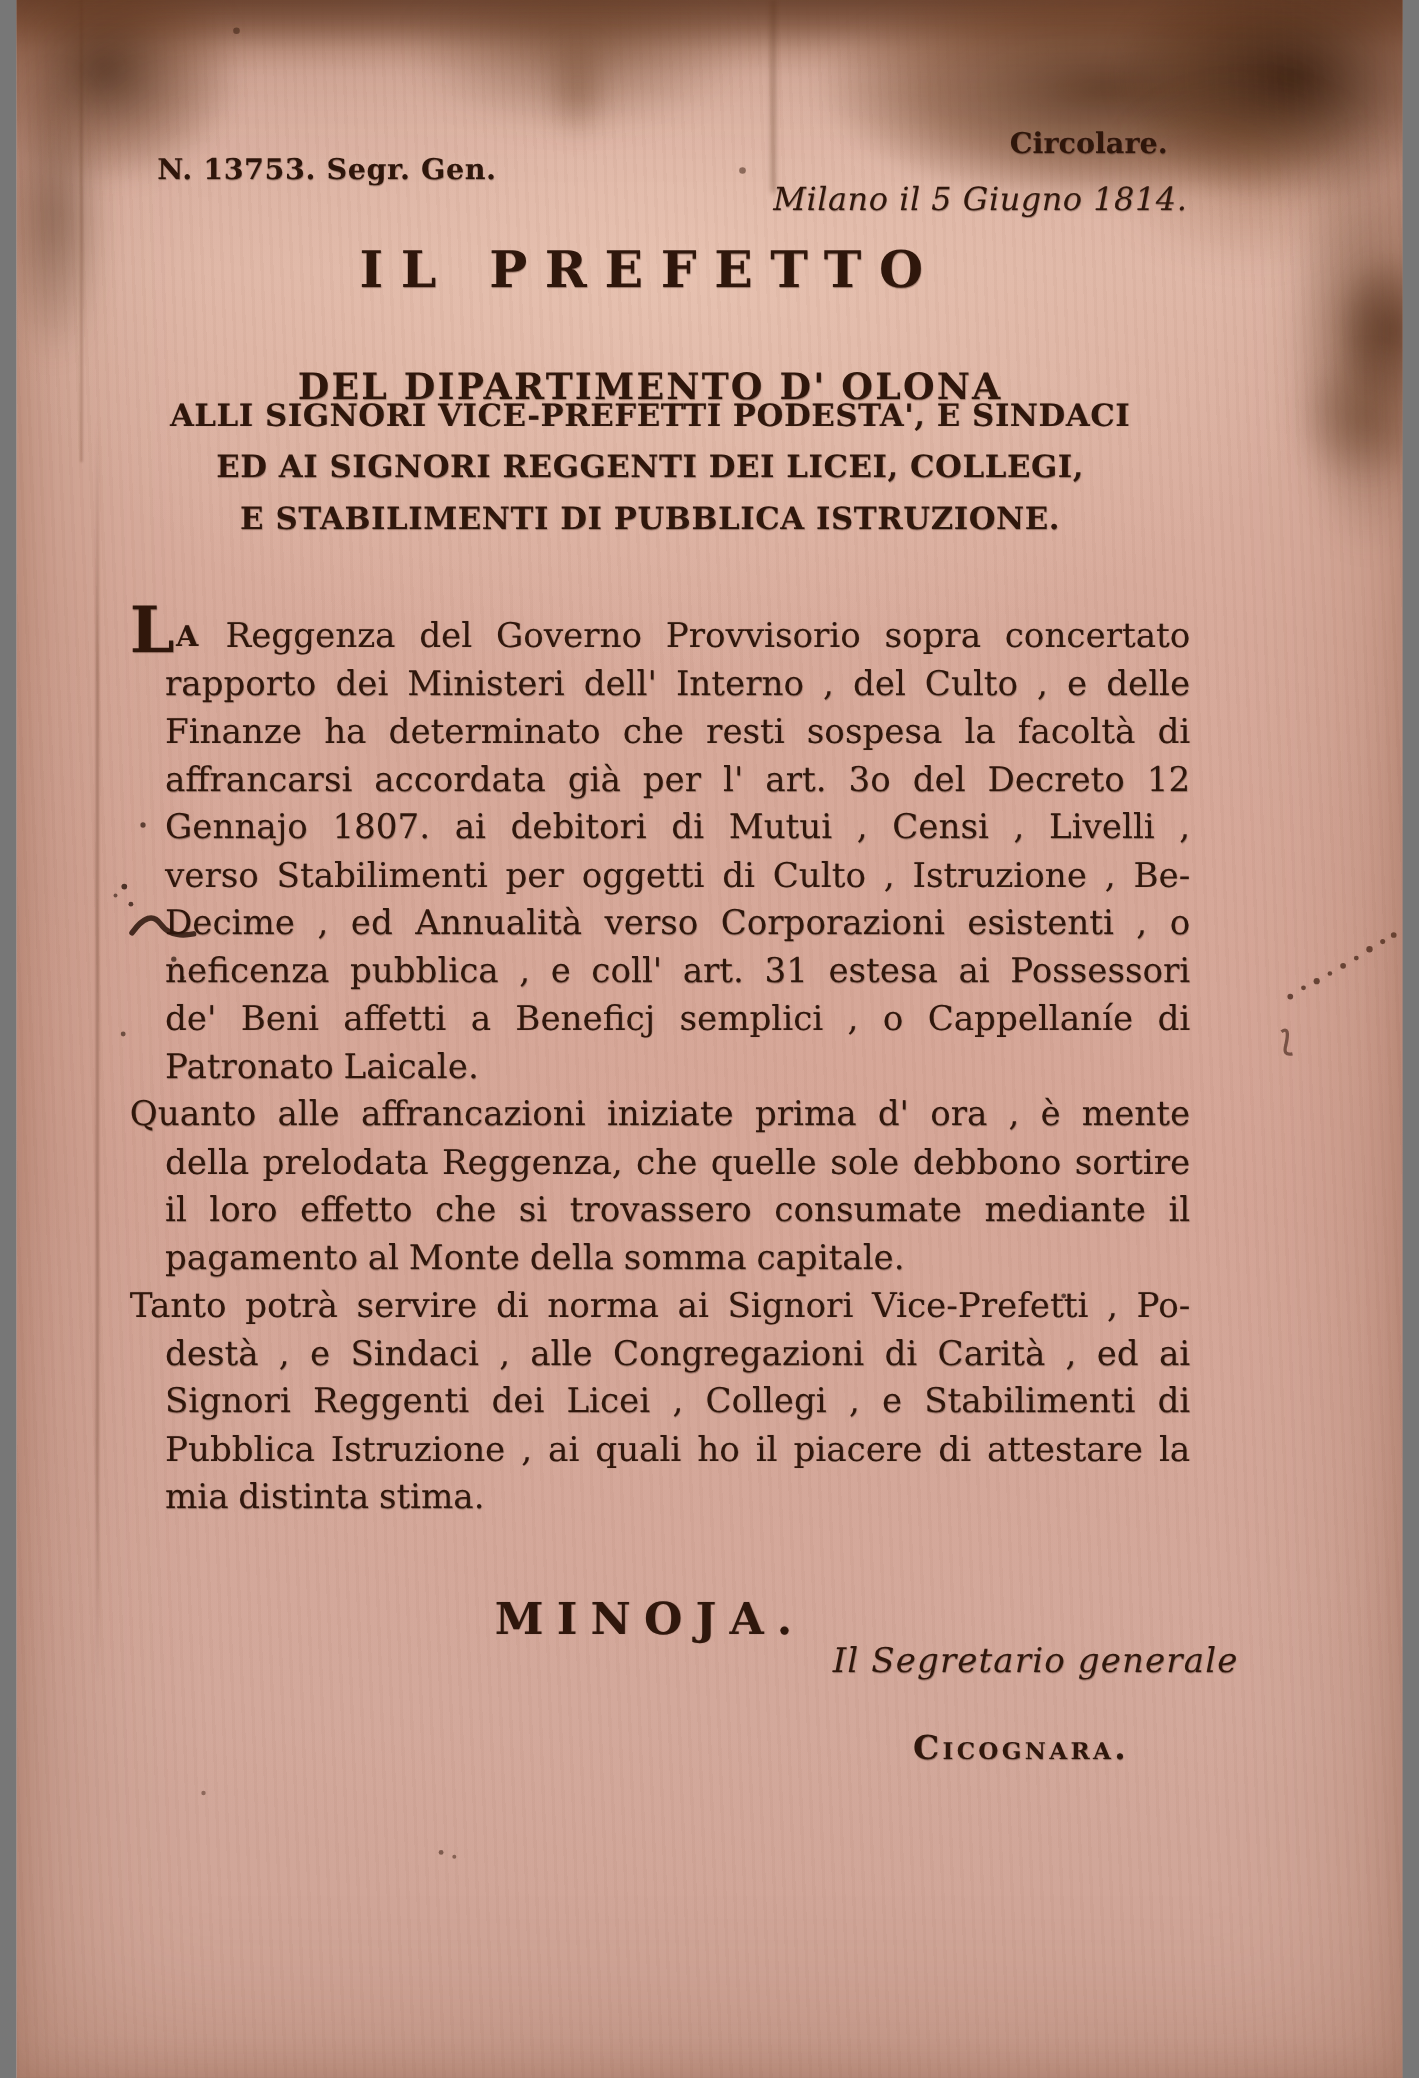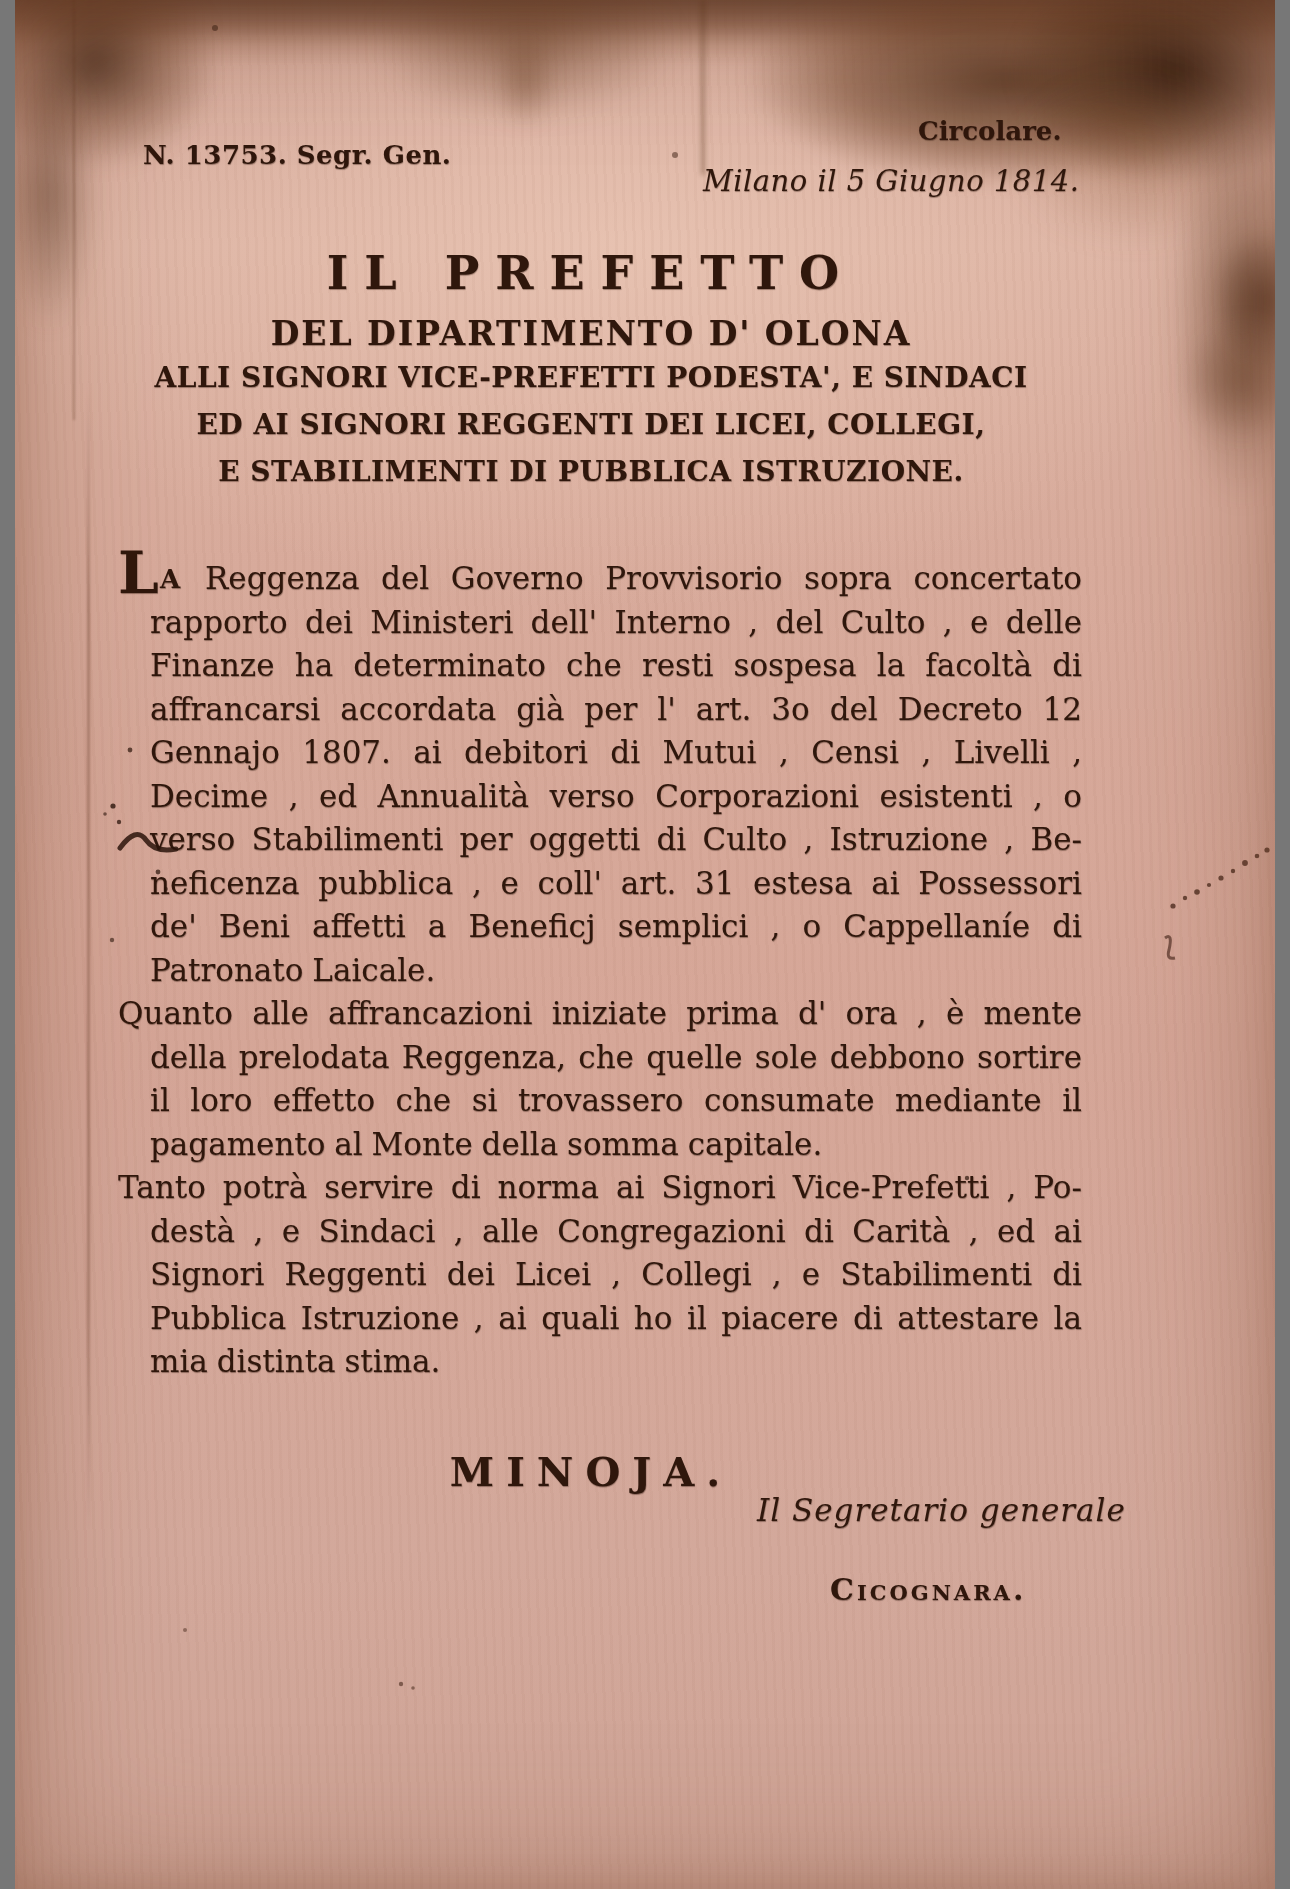--- a/index.html
+++ b/index.html
@@ -49,22 +49,22 @@
   .crease3{position:absolute;left:58px;top:0;width:2px;height:420px;
     background:rgba(90,50,28,.3);filter:blur(1px);}
 
   .txt{position:absolute;white-space:nowrap;
     text-shadow:0.4px 0.6px 0.9px rgba(47,23,12,.4);}
   .ref{left:128px;top:140px;font-size:26px;font-weight:bold;letter-spacing:.5px;}
   .circ{left:903px;top:116px;font-size:26px;font-weight:bold;}
   .dateline{left:688px;top:164px;font-size:29px;font-style:italic;letter-spacing:.5px;}
   .cblock{position:absolute;left:85px;width:982px;text-align:center;white-space:nowrap;
     text-shadow:0.4px 0.6px 0.9px rgba(47,23,12,.4);}
-  .title{top:218px;font-size:46px;font-weight:bold;letter-spacing:16px;margin-top:28px;}
-  .subtitle{top:314px;font-size:33px;font-weight:bold;letter-spacing:2px;}
+  .title{top:218px;font-size:46px;font-weight:bold;letter-spacing:16px;}
+  .subtitle{top:332px;font-size:33px;font-weight:bold;letter-spacing:2px;}
   .addr{top:354px;font-size:28px;font-weight:bold;line-height:47px;letter-spacing:.5px;}
   .addr div{height:47px;}
 
   .body{position:absolute;left:103px;top:557px;width:964px;font-size:31px;word-spacing:-1px;
     text-shadow:0.4px 0.6px 0.9px rgba(47,23,12,.42);}
   .bline{position:relative;height:43.5px;line-height:43.5px;}
   .jl{text-align:justify;text-align-last:justify;}
   .lastl{text-align:left;}
   .cont{margin-left:32px;}
   .dropL{position:absolute;left:0;top:-13px;font-size:58px;line-height:1;font-weight:bold;}
@@ -113,22 +113,22 @@
   <div class="body">
     <div class="bline">
       <span class="dropL">L</span>
       <span class="dropA">A</span>
       <div class="l0text">Reggenza del Governo Provvisorio sopra concertato</div>
     </div>
     <div class="bline jl cont">rapporto dei Ministeri dell' Interno , del Culto , e delle</div>
     <div class="bline jl cont">Finanze ha determinato che resti sospesa la facoltà di</div>
     <div class="bline jl cont">affrancarsi accordata già per l' art. 3o del Decreto 12</div>
     <div class="bline jl cont">Gennajo 1807. ai debitori di Mutui , Censi , Livelli ,</div>
+    <div class="bline jl cont">verso Stabilimenti per oggetti di Culto , Istruzione , Be-</div>
     <div class="bline jl cont">Decime , ed Annualità verso Corporazioni esistenti , o</div>
-    <div class="bline jl cont">verso Stabilimenti per oggetti di Culto , Istruzione , Be-</div>
     <div class="bline jl cont">neficenza pubblica , e coll' art. 31 estesa ai Possessori</div>
     <div class="bline jl cont">de' Beni affetti a Beneficj semplici , o Cappellaníe di</div>
     <div class="bline lastl cont">Patronato Laicale.</div>
     <div class="bline jl">Quanto alle affrancazioni iniziate prima d' ora , è mente</div>
     <div class="bline jl cont">della prelodata Reggenza, che quelle sole debbono sortire</div>
     <div class="bline jl cont">il loro effetto che si trovassero consumate mediante il</div>
     <div class="bline lastl cont">pagamento al Monte della somma capitale.</div>
     <div class="bline jl">Tanto potrà servire di norma ai Signori Vice-Prefetti , Po-</div>
     <div class="bline jl cont">destà , e Sindaci , alle Congregazioni di Carità , ed ai</div>
     <div class="bline jl cont">Signori Reggenti dei Licei , Collegi , e Stabilimenti di</div>

